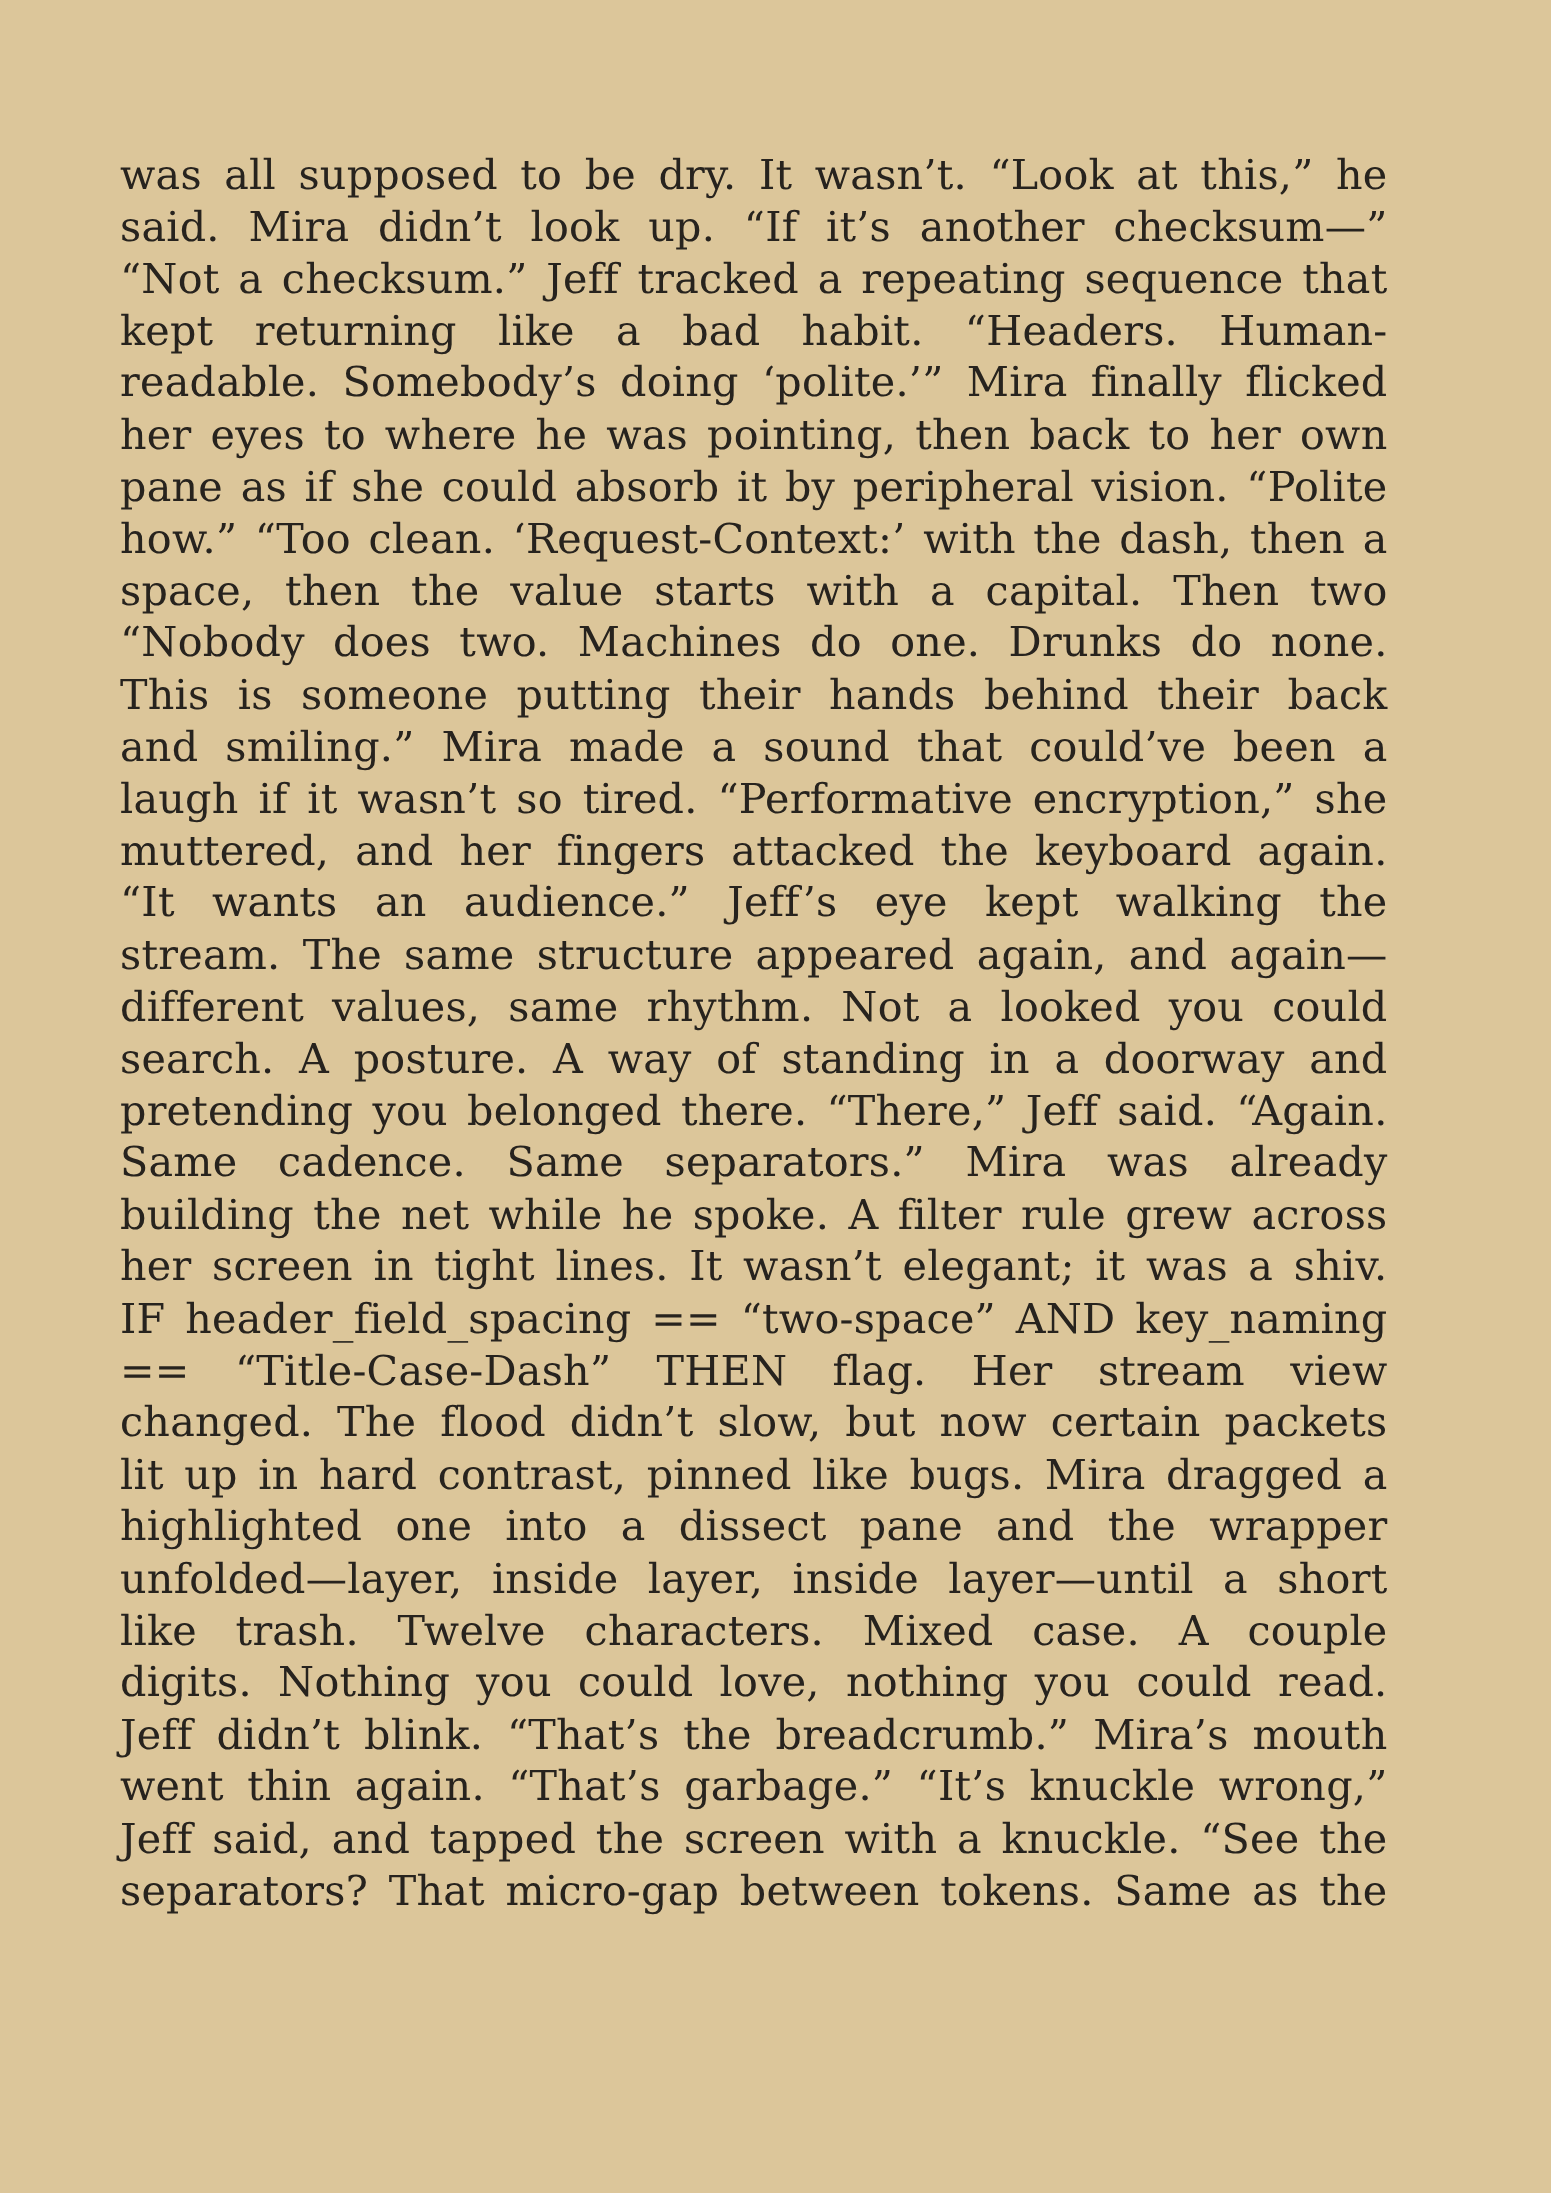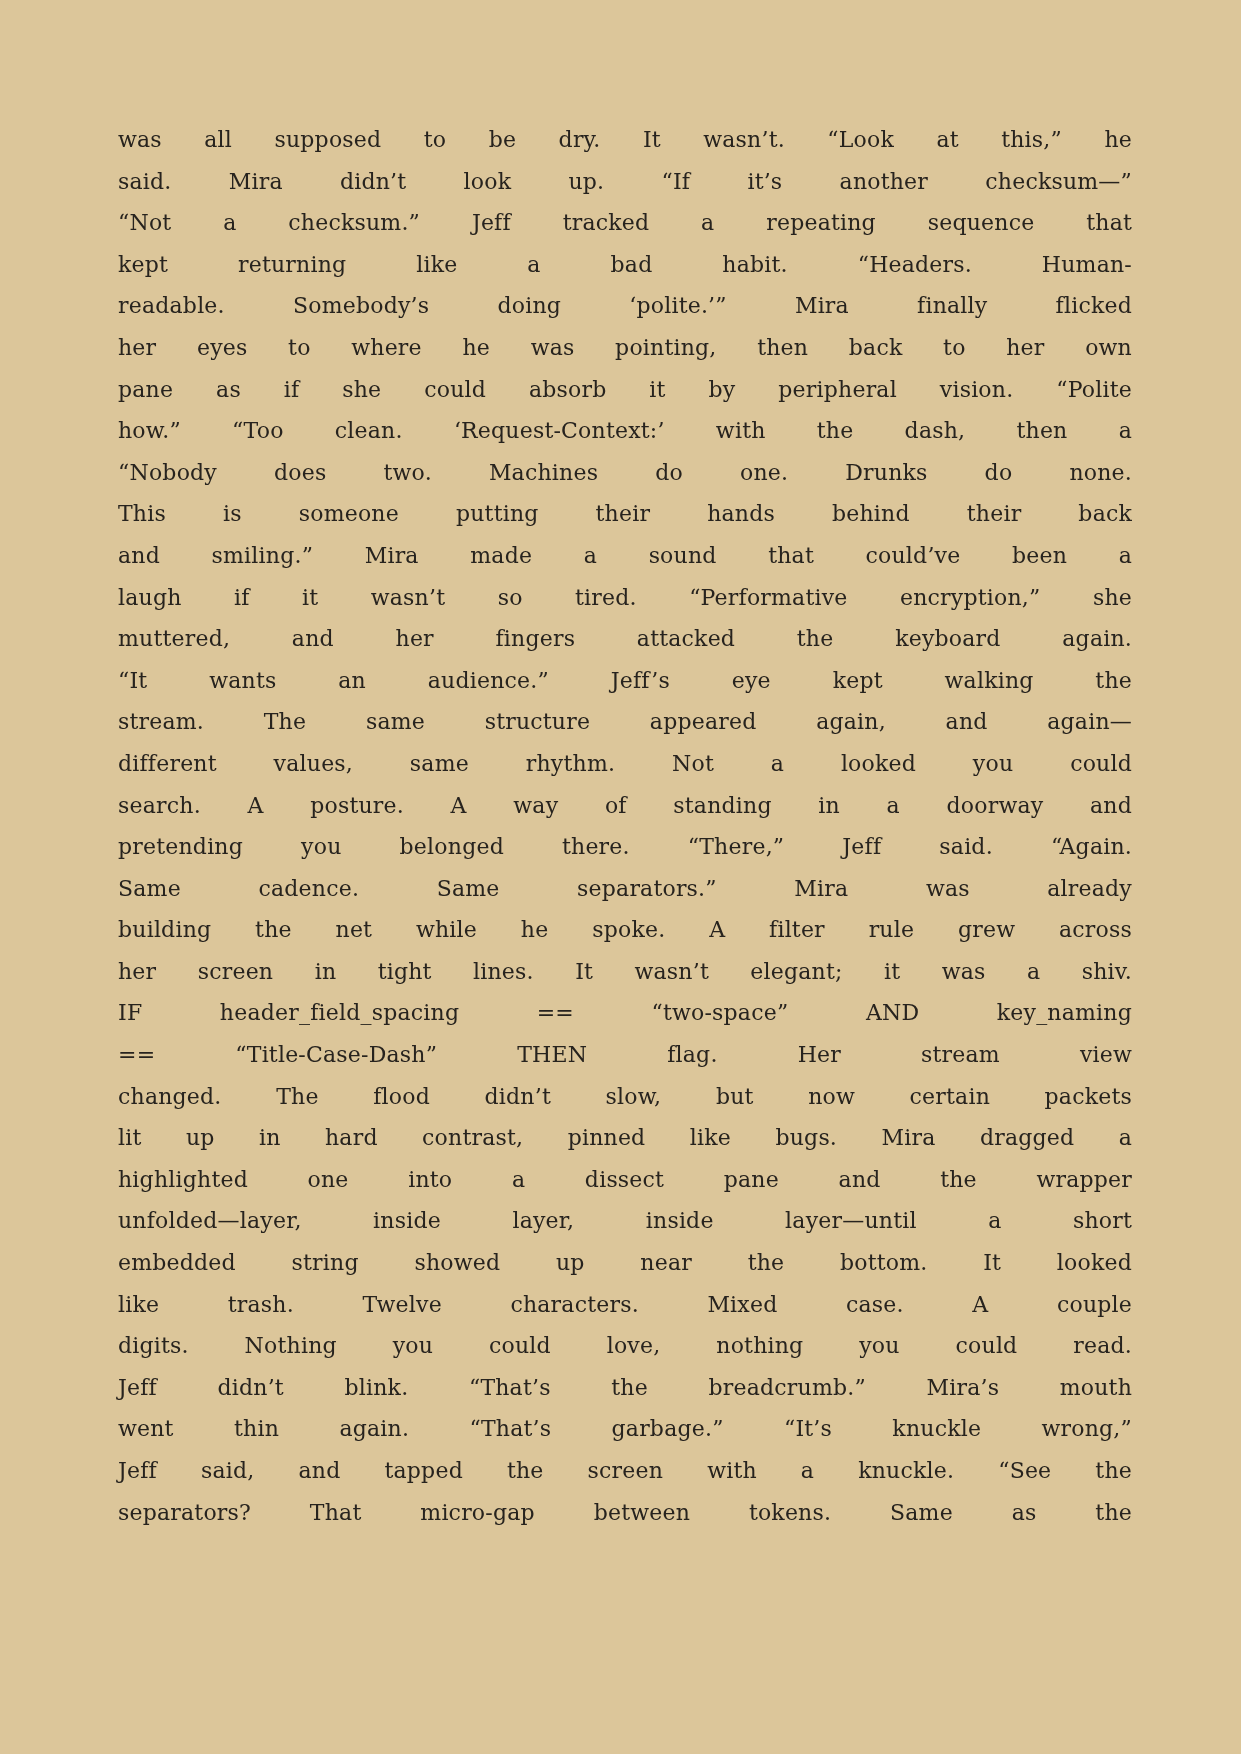--- a/index.html
+++ b/index.html
@@ -8,25 +8,25 @@
   }
   .page {
     position: relative;
     width: 1241px;
     height: 1754px;
     background: var(--page-bg, #dcc69a);
     overflow: hidden;
   }
   .textblock {
     position: absolute;
-    left: 118px;
+    left: 96px;
     top: 119px;
     width: 1014px;
     font-family: "DejaVu Serif", serif;
-    font-size: 22px;
+    font-size: 33px;
     line-height: 41.6px;
     color: var(--page-fg, #27231e);
     letter-spacing: 0.2px;
   }
   .line {
     text-align: justify;
     text-align-last: justify;
     white-space: normal;
     height: 41.6px;
     overflow: visible;
@@ -38,40 +38,40 @@
 <div class="page">
   <div class="textblock">
       <div class="line">was all supposed to be dry. It wasn’t. “Look at this,” he</div>
       <div class="line">said. Mira didn’t look up. “If it’s another checksum—”</div>
       <div class="line">“Not a checksum.” Jeff tracked a repeating sequence that</div>
       <div class="line">kept returning like a bad habit. “Headers. Human-</div>
       <div class="line">readable. Somebody’s doing ‘polite.’” Mira finally flicked</div>
       <div class="line">her eyes to where he was pointing, then back to her own</div>
       <div class="line">pane as if she could absorb it by peripheral vision. “Polite</div>
       <div class="line">how.” “Too clean. ‘Request-Context:’ with the dash, then a</div>
+      <div class="line">space, then the value starts with a capital. Then two</div>
       <div class="line">“Nobody does two. Machines do one. Drunks do none.</div>
       <div class="line">This is someone putting their hands behind their back</div>
       <div class="line">and smiling.” Mira made a sound that could’ve been a</div>
       <div class="line">laugh if it wasn’t so tired. “Performative encryption,” she</div>
       <div class="line">muttered, and her fingers attacked the keyboard again.</div>
       <div class="line">“It wants an audience.” Jeff’s eye kept walking the</div>
       <div class="line">stream. The same structure appeared again, and again—</div>
       <div class="line">different values, same rhythm. Not a looked you could</div>
       <div class="line">search. A posture. A way of standing in a doorway and</div>
       <div class="line">pretending you belonged there. “There,” Jeff said. “Again.</div>
       <div class="line">Same cadence. Same separators.” Mira was already</div>
       <div class="line">building the net while he spoke. A filter rule grew across</div>
       <div class="line">her screen in tight lines. It wasn’t elegant; it was a shiv.</div>
       <div class="line">IF header_field_spacing == “two-space” AND key_naming</div>
       <div class="line">== “Title-Case-Dash” THEN flag. Her stream view</div>
       <div class="line">changed. The flood didn’t slow, but now certain packets</div>
       <div class="line">lit up in hard contrast, pinned like bugs. Mira dragged a</div>
       <div class="line">highlighted one into a dissect pane and the wrapper</div>
       <div class="line">unfolded—layer, inside layer, inside layer—until a short</div>
-      <div class="line">embedded string showed up near the bottom. It looked</div>
       <div class="line">like trash. Twelve characters. Mixed case. A couple</div>
       <div class="line">digits. Nothing you could love, nothing you could read.</div>
       <div class="line">Jeff didn’t blink. “That’s the breadcrumb.” Mira’s mouth</div>
       <div class="line">went thin again. “That’s garbage.” “It’s knuckle wrong,”</div>
       <div class="line">Jeff said, and tapped the screen with a knuckle. “See the</div>
       <div class="line">separators? That micro-gap between tokens. Same as the</div>
     </div>
 </div>
 
 </body></html>

